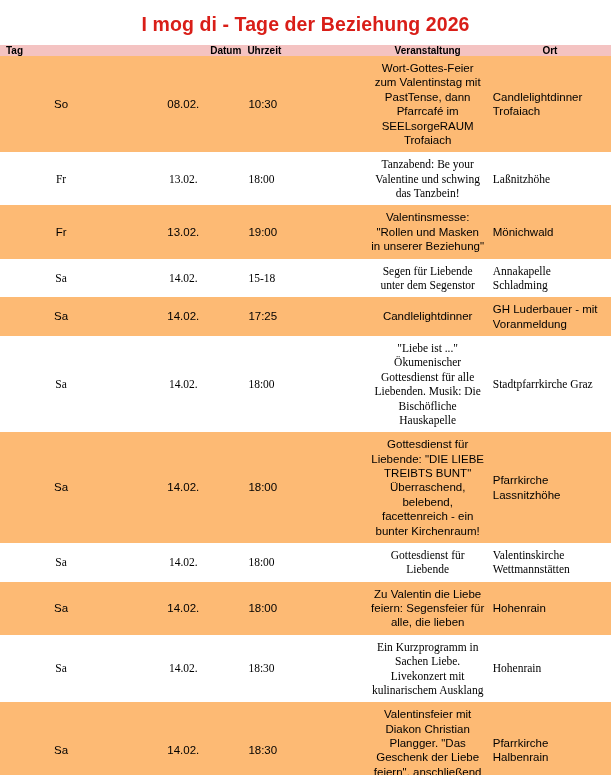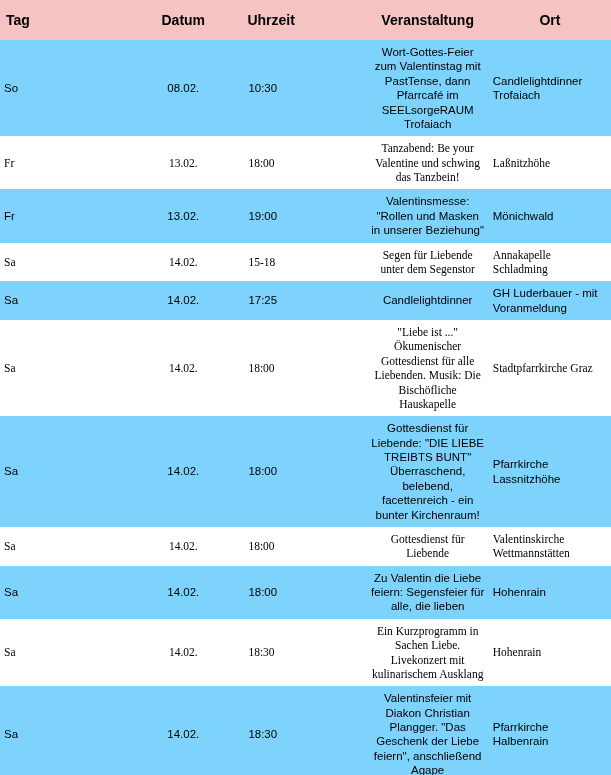--- a/index.html
+++ b/index.html
@@ -27,48 +27,49 @@
   }
   table.schedule {
     width: 611px;
     border-collapse: collapse;
     table-layout: fixed;
     font-size: 11.5px;
   }
   table.schedule th {
     background: #f4c3c2;
     font-weight: bold;
-    font-size: 14px;
-    padding: 12px 3px;
+    font-size: 10px;
+    padding: 0 3px;
     text-align: center;
     border: none;
     color: #000;
   }
   table.schedule th.th-tag { text-align: left; padding-left: 6px; }
-  table.schedule th.th-datum { text-align: center; }
+  table.schedule th.th-datum { text-align: right; }
   table.schedule th.th-zeit { text-align: left; }
   table.schedule td {
     padding: 5px 4px;
     vertical-align: middle;
     border: none;
     line-height: 1.25;
   }
-  tr.odd td { background: #7dd3fc; }
+  tr.odd td { background: #fdba74; }
   tr.even td { background: #ffffff; font-family: Liberation Serif, serif; }
-  td.c-tag   { text-align: left; padding-left: 6px; width: 30px; margin-left: 11px; }
+  td.c-tag   { text-align: center; padding-left: 6px; width: 30px; margin-left: 11px; }
   td.c-datum { text-align: center; width: 48px; }
   td.c-zeit  { text-align: left; width: 48px; }
   td.c-veranstaltung { text-align: center; width: 240px; }
   td.c-ort { text-align: left; padding-left: 8px; width: 226px; }
 </style>
 </head>
 <body>
 
 <div class="page">
 
+  <div class="title">I mog di - Tage der Beziehung 2026</div>
 
   <table class="schedule">
     <thead>
       <tr>
         <th class="th-tag">Tag</th>
         <th class="th-datum">Datum</th>
         <th class="th-zeit">Uhrzeit</th>
         <th>Veranstaltung</th>
         <th>Ort</th>
       </tr>

